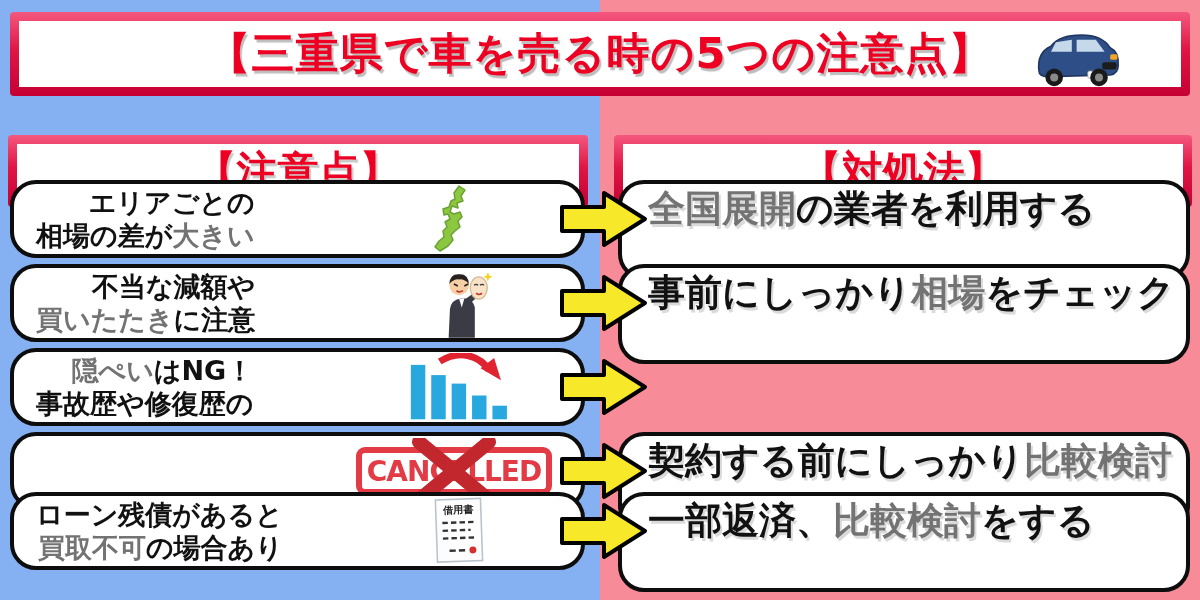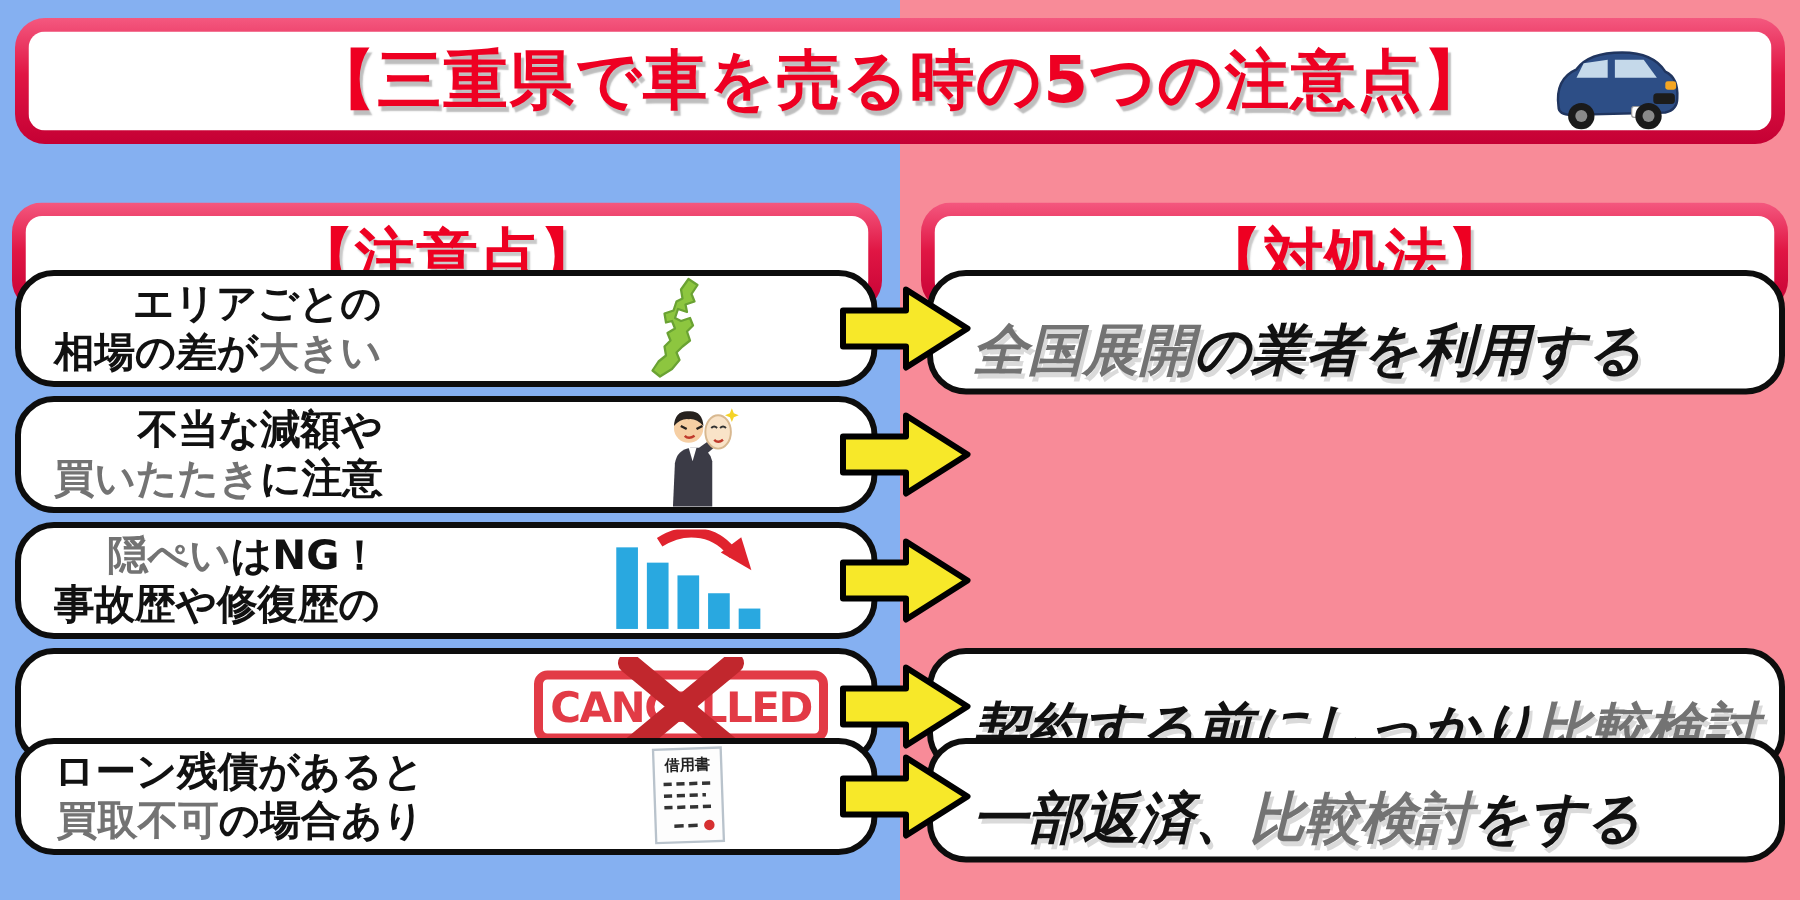--- a/index.html
+++ b/index.html
@@ -1,41 +1,41 @@
 <!DOCTYPE html>
 <html><head>
 <meta charset="utf-8">
 <style>
   html,body{margin:0;padding:0;}
   body{font-family:"DejaVu Sans","Liberation Sans",sans-serif;}
   .stage{position:relative;width:1200px;height:600px;overflow:hidden;
     background:linear-gradient(90deg,#85b0f1 0,#85b0f1 600px,#f88b98 600px,#f88b98 100%);}
 
   
-  .fancy{position:absolute;border:9px solid transparent;border-radius:20px;
+  .fancy{position:absolute;border:9px solid transparent;border-radius:4px;
     background:linear-gradient(#fff,#fff) padding-box,
                linear-gradient(180deg,#f4587f 0%,#e01644 45%,#c50034 100%) border-box;
     box-sizing:border-box;}
 
   .banner{left:10px;top:12px;width:1180px;height:84px;display:flex;align-items:center;justify-content:center;}
   .title{color:#ee0022;font-size:43px;font-weight:900;letter-spacing:1px;
     text-shadow:2px 3px 1px rgba(110,110,110,.45);white-space:nowrap;}
   .car{position:absolute;right:58px;top:6px;width:96px;height:64px;}
 
   .hdr{top:100px;height:72px;display:flex;align-items:center;justify-content:center;margin-top:35px;}
   .hdr-left{left:8px;width:580px;}
   .hdr-right{left:614px;width:578px;}
   .hdr span{color:#ee0022;font-size:41px;font-weight:900;text-shadow:2px 3px 1px rgba(120,120,120,.4);}
 
   .row{position:absolute;left:0;width:1200px;height:78px;}
   .lbox{position:absolute;left:10px;top:0;width:575px;height:78px;background:#fff;
     border:4px solid #0d0d0d;border-radius:26px;box-sizing:border-box;text-align:right;}
-  .rbox{position:absolute;left:618px;top:0;width:572px;height:83px;background:#fff;
+  .rbox{position:absolute;left:618px;top:0;width:572px;height:100px;background:#fff;
     border:4px solid #0d0d0d;border-radius:26px;box-sizing:border-box;
-    display:flex;align-items:flex-end;padding-left:26px;font-style:italic;}
+    display:flex;align-items:flex-start;padding-left:26px;}
   .ltext{position:absolute;left:22px;top:50%;transform:translateY(-50%);
     font-size:27px;font-weight:800;line-height:33px;color:#111;white-space:nowrap;}
   .rtext{font-size:37px;font-weight:800;color:#111;white-space:nowrap;
     text-shadow:2px 3px 0 rgba(150,150,150,.35);}
   .r{color:#737373;}
   .b{color:inherit;}
 
   .arrow{position:absolute;left:560px;top:10px;width:88px;height:58px;z-index:3;}
 
   .icon{position:absolute;top:50%;transform:translateY(-50%);}
@@ -107,20 +107,23 @@
         <path d="M32,36 Q36,40 42,36" stroke="#c0392b" stroke-width="2.5" fill="none"></path>
         <ellipse cx="66" cy="32" rx="13" ry="17" fill="#f9e3c8" stroke="#d8b890" stroke-width="2"></ellipse>
         <path d="M59,28 Q62,25 65,28 M68,28 Q71,25 74,28" stroke="#333" stroke-width="2" fill="none"></path>
         <path d="M62,40 Q66,44 71,40" stroke="#c0392b" stroke-width="2.5" fill="none"></path>
         <path d="M80,8 l2,5 5,2 -5,2 -2,5 -2,-5 -5,-2 5,-2 Z" fill="#f5d327"></path>
       </svg>
     </div>
     <svg class="arrow" viewBox="0 0 88 58">
       <polygon points="2,17 44,17 44,3 85,29 44,55 44,41 2,41" fill="#f7e829" stroke="#000" stroke-width="4" stroke-linejoin="round"></polygon>
     </svg>
+    <div class="rbox">
+      <div class="rtext"><span class="b">事前にしっかり</span><span class="r">相場</span><span class="b">をチェック</span></div>
+    </div>
   </div>
 
   <div class="row" style="top:348px">
     <div class="lbox">
       <div class="ltext">
         <div><span class="b"></span><span class="r">隠ぺい</span><span class="b">はNG！</span></div>
         <div><span class="b">事故歴や修復歴の</span><span class="r"></span><span class="b"></span></div>
       </div>
       <svg class="icon i-chart" viewBox="0 0 130 80">
         <rect x="6" y="14" width="17" height="64" fill="#29a8e0"></rect>

